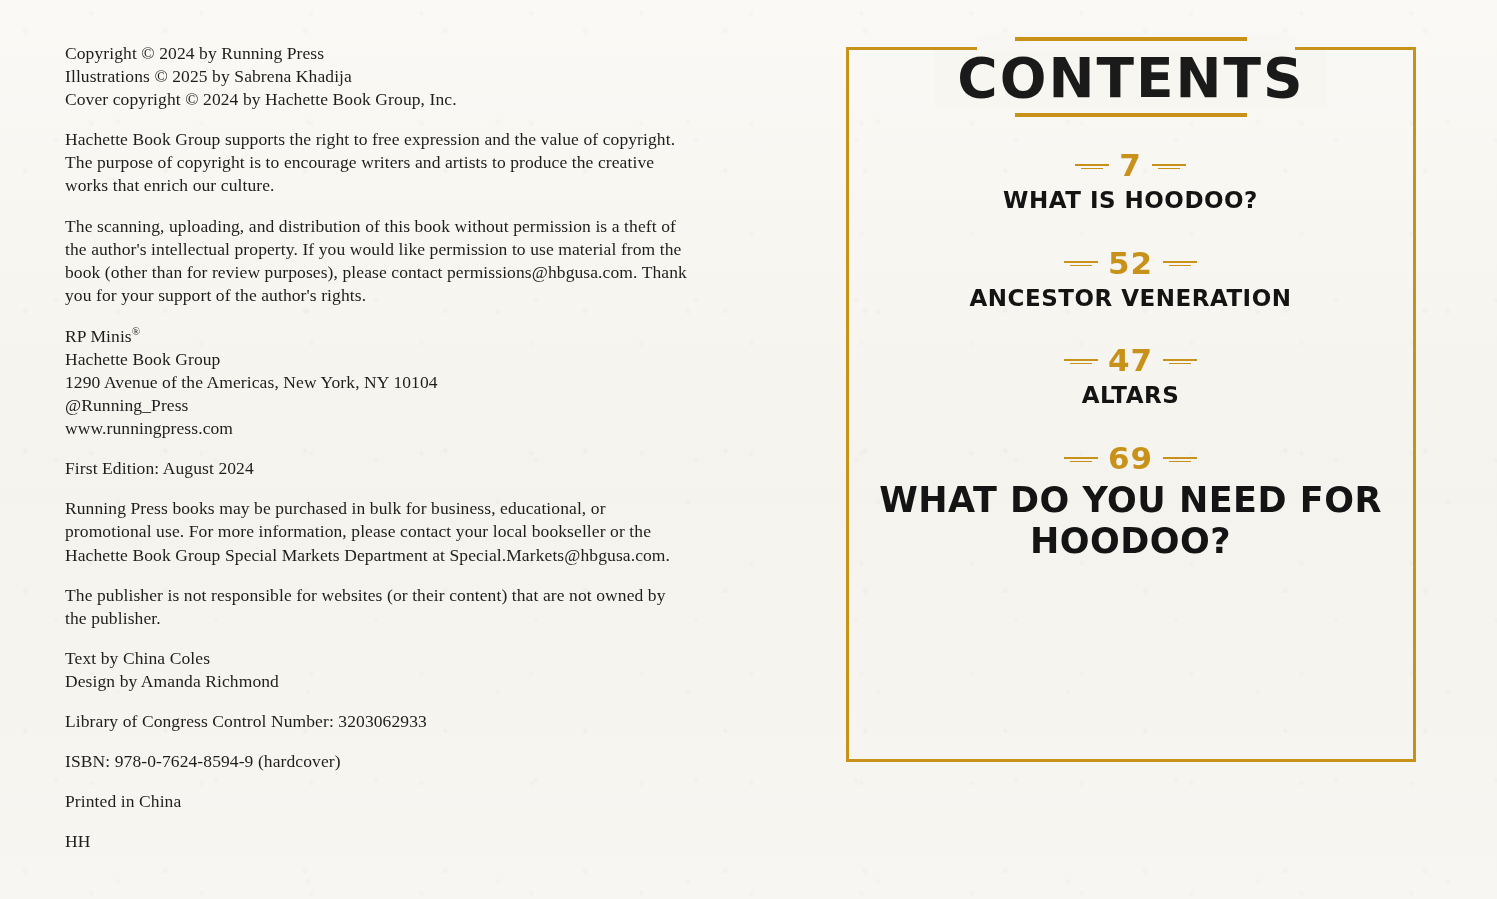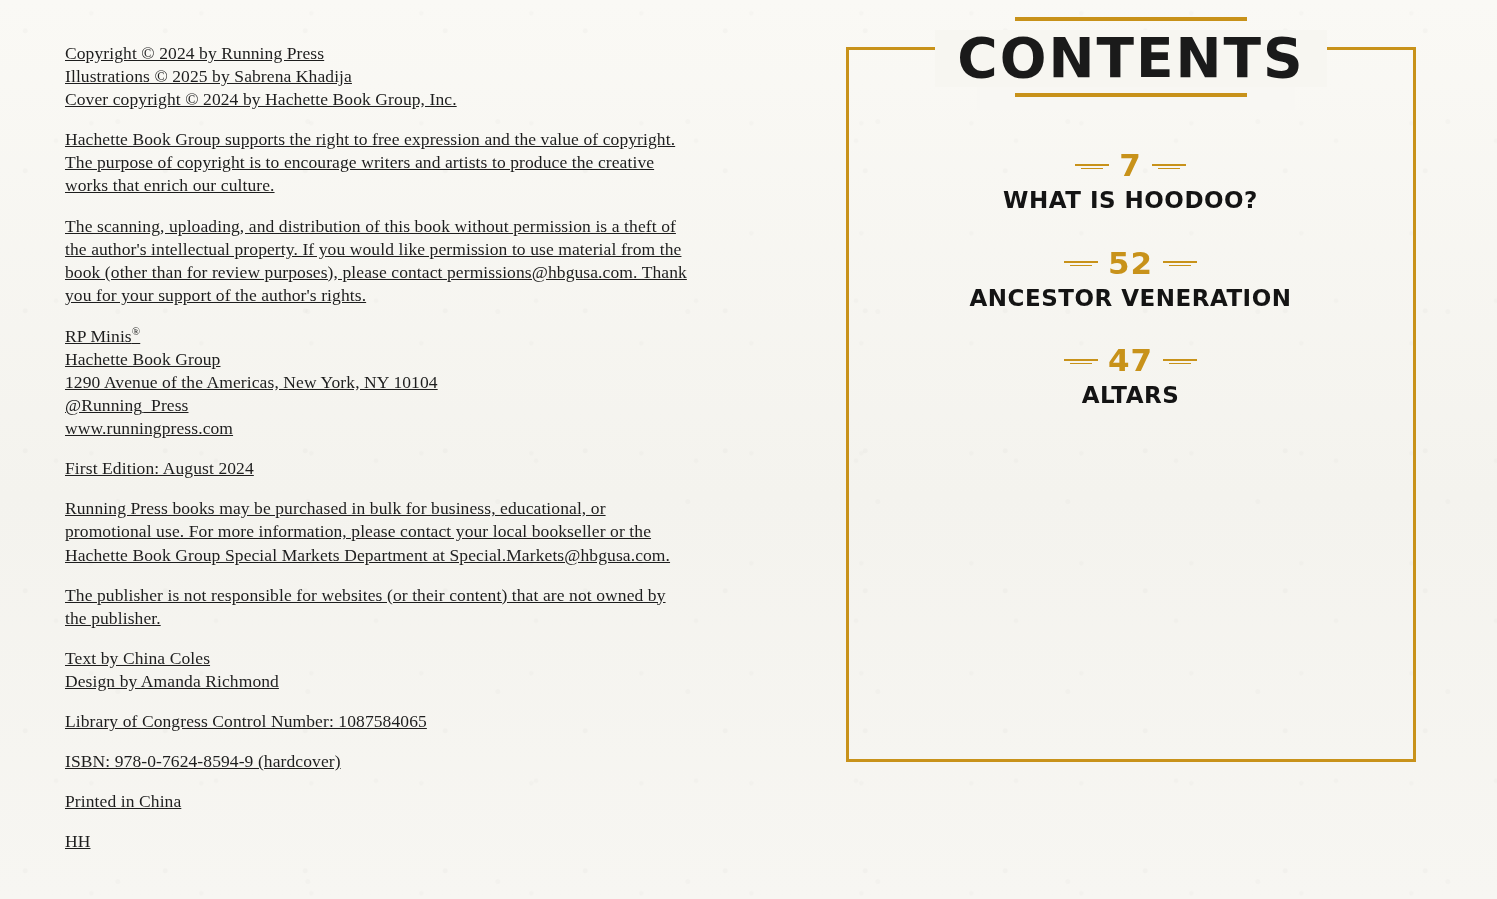--- a/index.html
+++ b/index.html
@@ -43,21 +43,20 @@
     box-sizing: border-box;
   }
   .copyright-block {
     font-size: 17.5px;
     line-height: 1.32;
     color: #1e1e1e;
     letter-spacing: 0.1px;
   }
   .copyright-block p {
     margin: 0 0 17px 0;
-    text-decoration: underline;
   }
   .copyright-block p.tight {
     margin-bottom: 17px;
   }
   .line { display: block; }
   .sup { font-size: 11px; vertical-align: super; }
 
   
   .page-right {
     width: 50%;
@@ -71,21 +70,21 @@
     top: 47px;
     width: 570px;
     height: 715px;
     border: 3px solid #c8921a;
     box-sizing: border-box;
   }
 
   .contents-title-wrap {
     position: absolute;
     left: 155px;
-    top: 17px;
+    top: 37px;
     width: 455px;
     text-align: center;
     z-index: 4;
   }
   .rule-top {
     width: 232px;
     height: 4px;
     background: #c8921a;
     margin: 0 auto 9px auto;
   }
@@ -207,21 +206,21 @@
 
       <p>Running Press books may be purchased in bulk for business, educational, or promotional use. For more information, please contact your local bookseller or the Hachette Book Group Special Markets Department at Special.Markets@hbgusa.com.</p>
 
       <p>The publisher is not responsible for websites (or their content) that are not owned by the publisher.</p>
 
       <p>
         <span class="line">Text by China Coles</span>
         <span class="line">Design by Amanda Richmond</span>
       </p>
 
-      <p>Library of Congress Control Number: 1087584065</p>
+      <p>Library of Congress Control Number: 3203062933</p>
 
       <p>ISBN: 978-0-7624-8594-9 (hardcover)</p>
 
       <p>Printed in China</p>
 
       <p>HH</p>
 
     </div>
   </div>
 
@@ -258,17 +257,25 @@
 
       <div class="toc-entry">
         <div class="toc-page-row">
           <span class="ornament"></span>
           <span class="toc-page">47</span>
           <span class="ornament right"></span>
         </div>
         <div class="toc-label">ALTARS</div>
       </div>
 
+      <div class="toc-entry">
+        <div class="toc-page-row">
+          <span class="ornament"></span>
+          <span class="toc-page">69</span>
+          <span class="ornament right"></span>
+        </div>
+        <div class="toc-label two-line">WHAT DO YOU NEED FOR HOODOO?</div>
+      </div>
 
     </div>
   </div>
 
 </div>
 
 </body></html>

